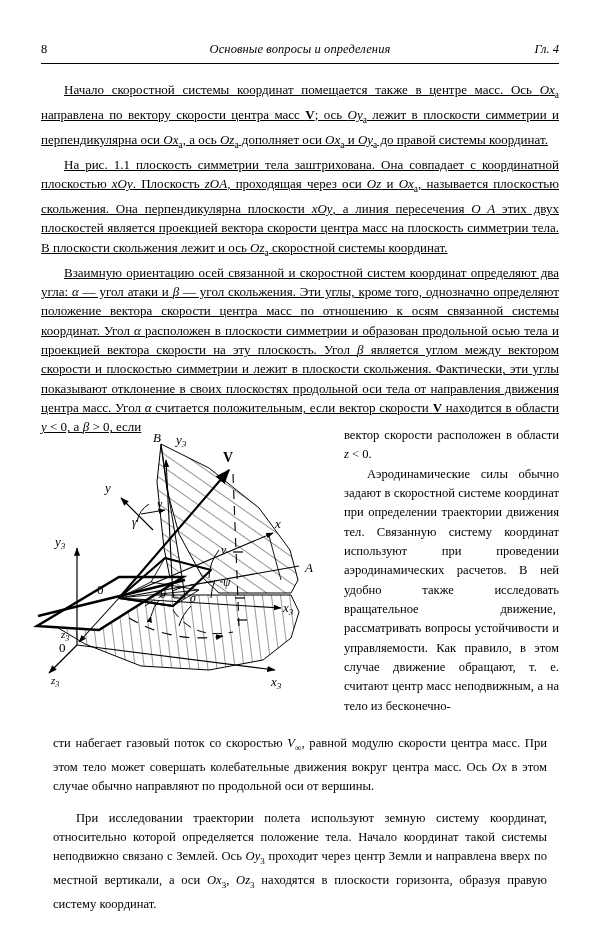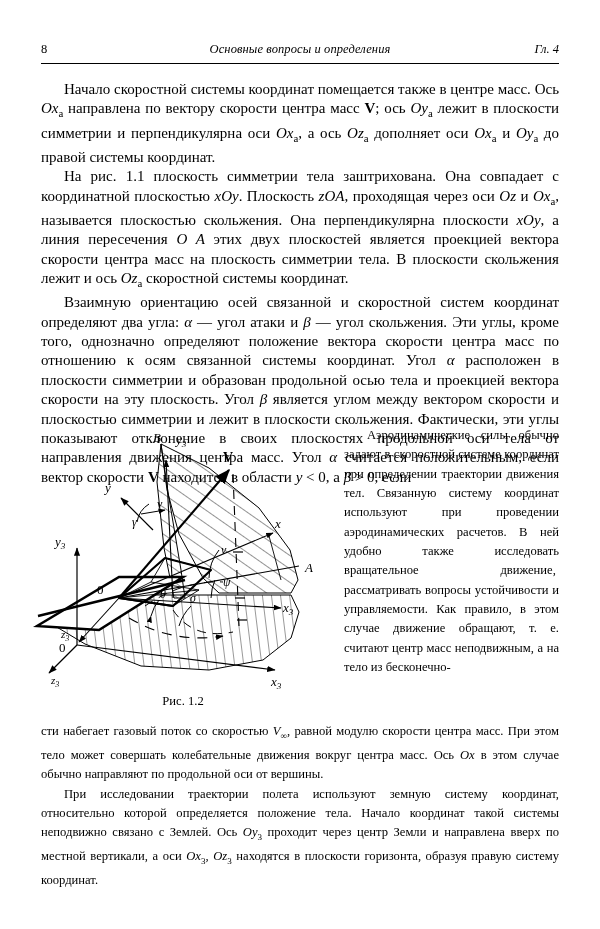--- a/index.html
+++ b/index.html
@@ -61,42 +61,43 @@
     height: 1px;
     background: #000;
   }
 
   
   .body-text {
     position: absolute;
     left: 41px;
     top: 80px;
     width: 518px;
-    font-size: 15px;
+    font-size: 13px;
     line-height: 19.35px;
     text-align: justify;
     text-justify: inter-word;
     hyphens: manual;
+    text-decoration: underline;
   }
   .body-text p {
     margin: 0;
     text-indent: 23px;
   }
 
   
   .flow-lower {
     position: absolute;
     left: 41px;
     top: 722px;
     width: 518px;
     font-size: 12.6px;
     line-height: 19.35px;
     text-align: justify;
   }
-  .flow-lower p { margin: 0; text-indent: 23px; font-family: Liberation Serif, serif; }
+  .flow-lower p { margin: 12px; text-indent: 23px; font-family: Liberation Serif, serif; }
   .flow-lower p.noindent { text-indent: 0; }
 
   
   .side-col {
     position: absolute;
     left: 344px;
     top: 426px;
     width: 215px;
     font-size: 12.6px;
     line-height: 19.35px;
@@ -164,20 +165,23 @@
       плоскости симметрии и образован продольной осью тела и проекцией вектора
       скорости на эту плоскость. Угол <i class="m">β</i> является углом между вектором скорости и
       плоскостью симметрии и лежит в плоскости скольжения. Фактически, эти углы
       показывают отклонение в своих плоскостях продольной оси тела от направления
       движения центра масс. Угол <i class="m">α</i> считается положительным, если вектор скорости
       <span class="bf">V</span> находится в области <i class="m">y</i> &lt; 0, а <i class="m">β</i> &gt; 0, если
     </p>
   </div>
 
   <div class="side-col">
+    <p class="noindent">
+      вектор скорости расположен в области <i class="m">z</i> &lt; 0.
+    </p>
     <p>
       Аэродинамические силы обычно задают в скоростной системе координат при
       определении траектории движения тел. Связанную систему координат используют при
       проведении аэродинамических расчетов. В ней удобно также исследовать
       вращательное движение,&nbsp; рассматривать вопросы устойчивости и управляемости.
       Как правило, в этом случае движение обращают, т.&nbsp;е. считают центр масс
       неподвижным, а на тело из бесконечно-
     </p>
   </div>
 
@@ -296,21 +300,20 @@
         <text x="157" y="172" font-size="12">σ</text>
         <text x="64" y="164" font-style="normal">0</text>
         <text x="28" y="208" font-size="11">z<tspan font-size="8" dy="3">3</tspan></text>
         <text x="250" y="182">x<tspan font-size="9" dy="3">3</tspan></text>
         <text x="26" y="222" font-style="normal">0</text>
         <text x="18" y="254" font-size="11">z<tspan font-size="8" dy="3">3</tspan></text>
         <text x="238" y="256">x<tspan font-size="9" dy="3">3</tspan></text>
       </g>
     </svg>
   </div>
-  <div class="fig-caption">Рис. 1.2</div>
 
   <div class="flow-lower">
     <p class="noindent">
       сти набегает газовый поток со скоростью <i class="m">V</i><sub>∞</sub>, равной модулю скорости
       центра масс. При этом тело может совершать колебательные движения вокруг
       центра масс. Ось <i class="m">Ox</i> в этом случае обычно направляют по продольной
       оси от вершины.
     </p>
     <p>
       При исследовании траектории полета используют земную систему координат,

